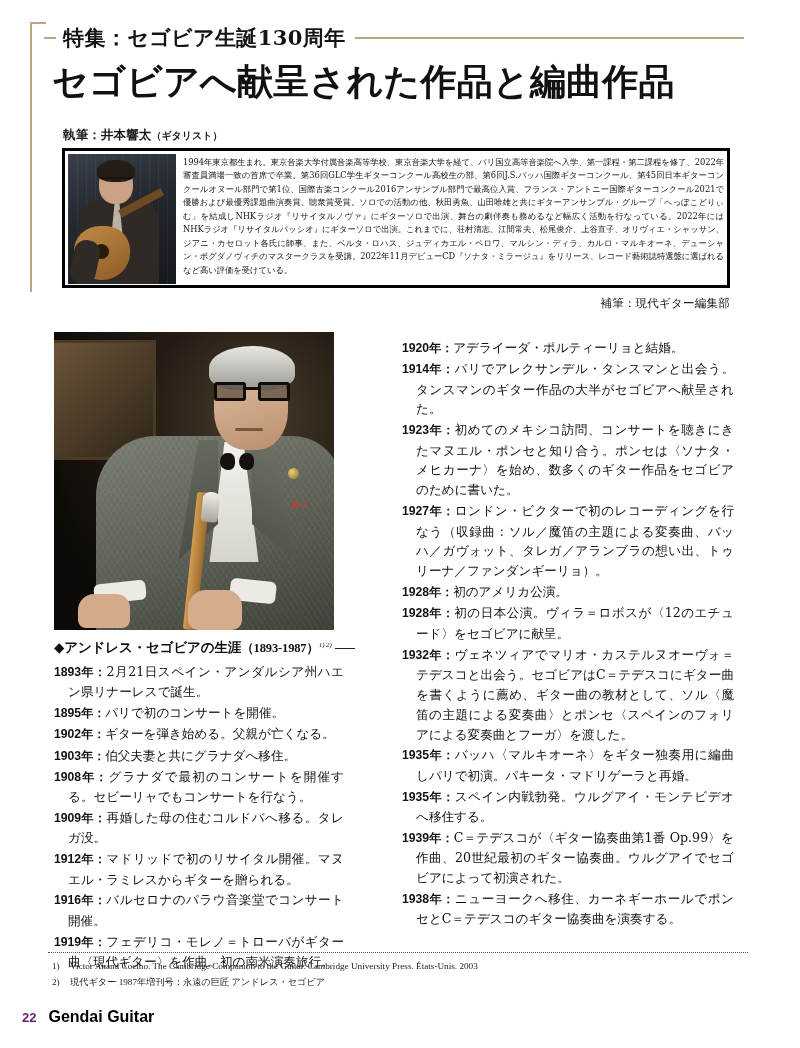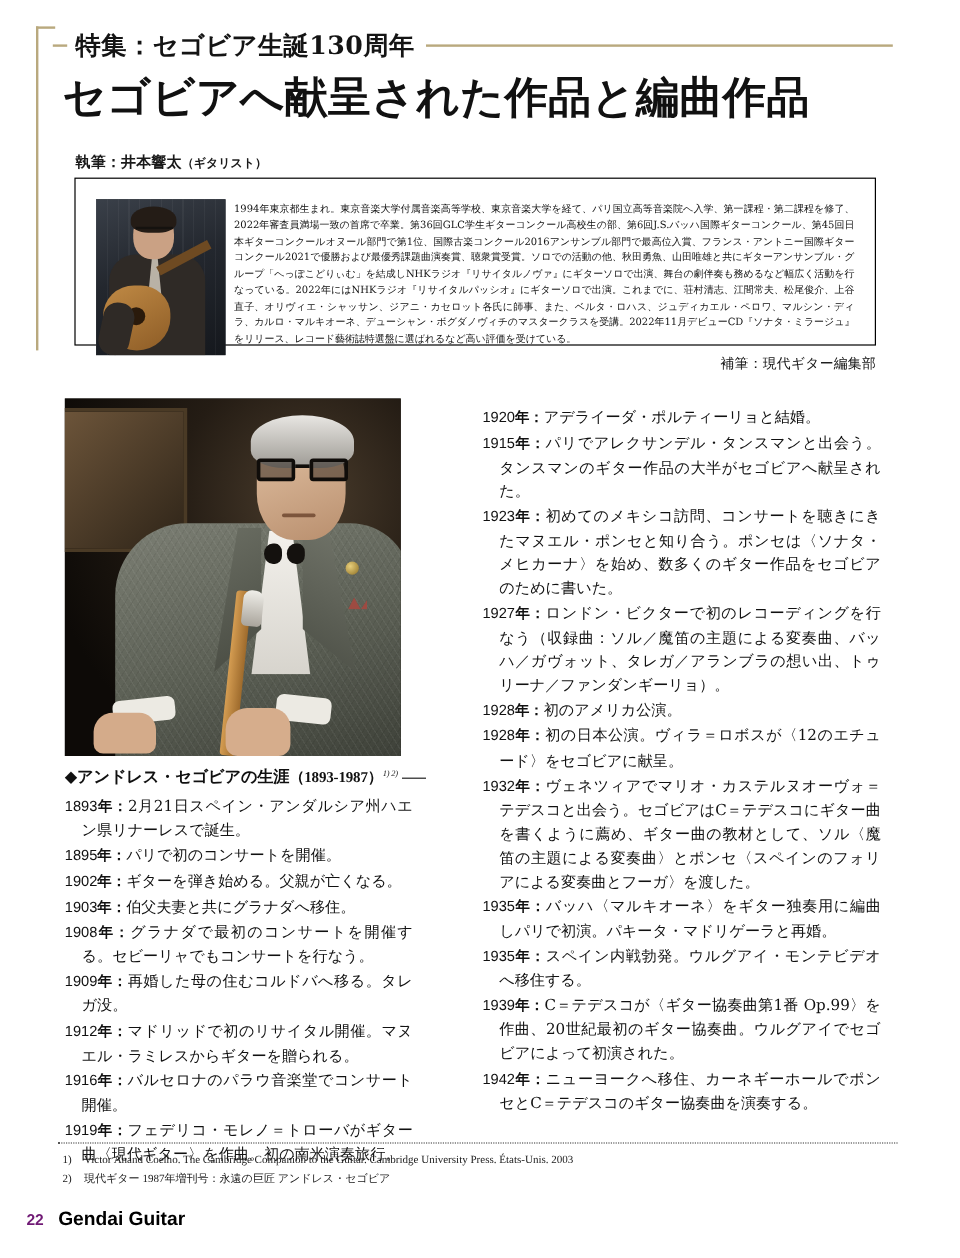--- a/index.html
+++ b/index.html
@@ -79,24 +79,24 @@
     left: 30px; top: 22px;
     width: 16px; height: 2px;
     background: #b9a97e;
   }
 
   
   .bio-box {
     position: absolute;
     left: 62px; top: 148px;
     width: 668px; height: 140px;
-    border: 1px solid #000000;
+    border: 3px solid #000000;
     background: #ffffff;
     display: flex;
-    padding: 17px;
+    padding: 3px;
   }
   .bio-photo {
     width: 108px; height: 130px;
     flex: 0 0 auto;
     margin-right: 7px;
     position: relative;
     overflow: hidden;
     background: #20252c;
   }
   .bio-photo .bg-wall {
@@ -402,21 +402,21 @@
     font-size: 12.6px;
     line-height: 1.58;
     color: #111111;
     margin-bottom: 1px;
     text-indent: 0;
     padding-left: 14px;
     text-align: justify;
     font-family: "DejaVu Serif", "Liberation Serif", serif;
   }
   .chrono-item .yr {
-    font-weight: normal;
+    font-weight: bold;
     margin-left: -14px;
     font-family: "Liberation Sans", sans-serif;
     font-size: 12.2px;
   }
   .chrono-item .yr-suffix {
     font-weight: bold;
     font-family: "DejaVu Serif", serif;
     font-size: 12px;
   }
 
@@ -546,30 +546,30 @@
         <li class="chrono-item"><span class="yr">1909</span><span class="yr-suffix">年：</span><span>再婚した母の住むコルドバへ移る。タレガ没。</span></li>
         <li class="chrono-item"><span class="yr">1912</span><span class="yr-suffix">年：</span><span>マドリッドで初のリサイタル開催。マヌエル・ラミレスからギターを贈られる。</span></li>
         <li class="chrono-item"><span class="yr">1916</span><span class="yr-suffix">年：</span><span>バルセロナのパラウ音楽堂でコンサート開催。</span></li>
         <li class="chrono-item"><span class="yr">1919</span><span class="yr-suffix">年：</span><span>フェデリコ・モレノ＝トローバがギター曲〈現代ギター〉を作曲。初の南米演奏旅行。</span></li>
       </ul>
   </div>
 
   <div class="col-right">
     <ul class="chrono-list">
         <li class="chrono-item"><span class="yr">1920</span><span class="yr-suffix">年：</span><span>アデライーダ・ポルティーリョと結婚。</span></li>
-        <li class="chrono-item"><span class="yr">1915</span><span class="yr-suffix">年：</span><span>パリでアレクサンデル・タンスマンと出会う。タンスマンのギター作品の大半がセゴビアへ献呈された。</span></li>
+        <li class="chrono-item"><span class="yr">1914</span><span class="yr-suffix">年：</span><span>パリでアレクサンデル・タンスマンと出会う。タンスマンのギター作品の大半がセゴビアへ献呈された。</span></li>
         <li class="chrono-item"><span class="yr">1923</span><span class="yr-suffix">年：</span><span>初めてのメキシコ訪問、コンサートを聴きにきたマヌエル・ポンセと知り合う。ポンセは〈ソナタ・メヒカーナ〉を始め、数多くのギター作品をセゴビアのために書いた。</span></li>
         <li class="chrono-item"><span class="yr">1927</span><span class="yr-suffix">年：</span><span>ロンドン・ビクターで初のレコーディングを行なう（収録曲：ソル／魔笛の主題による変奏曲、バッハ／ガヴォット、タレガ／アランブラの想い出、トゥリーナ／ファンダンギーリョ）。</span></li>
         <li class="chrono-item"><span class="yr">1928</span><span class="yr-suffix">年：</span><span>初のアメリカ公演。</span></li>
         <li class="chrono-item"><span class="yr">1928</span><span class="yr-suffix">年：</span><span>初の日本公演。ヴィラ＝ロボスが〈12のエチュード〉をセゴビアに献呈。</span></li>
         <li class="chrono-item"><span class="yr">1932</span><span class="yr-suffix">年：</span><span>ヴェネツィアでマリオ・カステルヌオーヴォ＝テデスコと出会う。セゴビアはC＝テデスコにギター曲を書くように薦め、ギター曲の教材として、ソル〈魔笛の主題による変奏曲〉とポンセ〈スペインのフォリアによる変奏曲とフーガ〉を渡した。</span></li>
         <li class="chrono-item"><span class="yr">1935</span><span class="yr-suffix">年：</span><span>バッハ〈マルキオーネ〉をギター独奏用に編曲しパリで初演。パキータ・マドリゲーラと再婚。</span></li>
         <li class="chrono-item"><span class="yr">1935</span><span class="yr-suffix">年：</span><span>スペイン内戦勃発。ウルグアイ・モンテビデオへ移住する。</span></li>
         <li class="chrono-item"><span class="yr">1939</span><span class="yr-suffix">年：</span><span>C＝テデスコが〈ギター協奏曲第1番 Op.99〉を作曲、20世紀最初のギター協奏曲。ウルグアイでセゴビアによって初演された。</span></li>
-        <li class="chrono-item"><span class="yr">1942</span><span class="yr-suffix">年：</span><span>ニューヨークへ移住、カーネギーホールでポンセとC＝テデスコのギター協奏曲を演奏する。</span></li>
+        <li class="chrono-item"><span class="yr">1938</span><span class="yr-suffix">年：</span><span>ニューヨークへ移住、カーネギーホールでポンセとC＝テデスコのギター協奏曲を演奏する。</span></li>
       </ul>
   </div>
 
   <div class="footnote-rule"></div>
   <div class="footnotes">
       <div class="footnote"><span class="fn-num">1)</span><span>Victor Anand Coelho. The Cambridge Companion to the Guitar. Cambridge University Press. États-Unis. 2003</span></div>
       <div class="footnote"><span class="fn-num">2)</span><span>現代ギター 1987年増刊号：永遠の巨匠 アンドレス・セゴビア</span></div>
     </div>
 
   <div class="footer">

